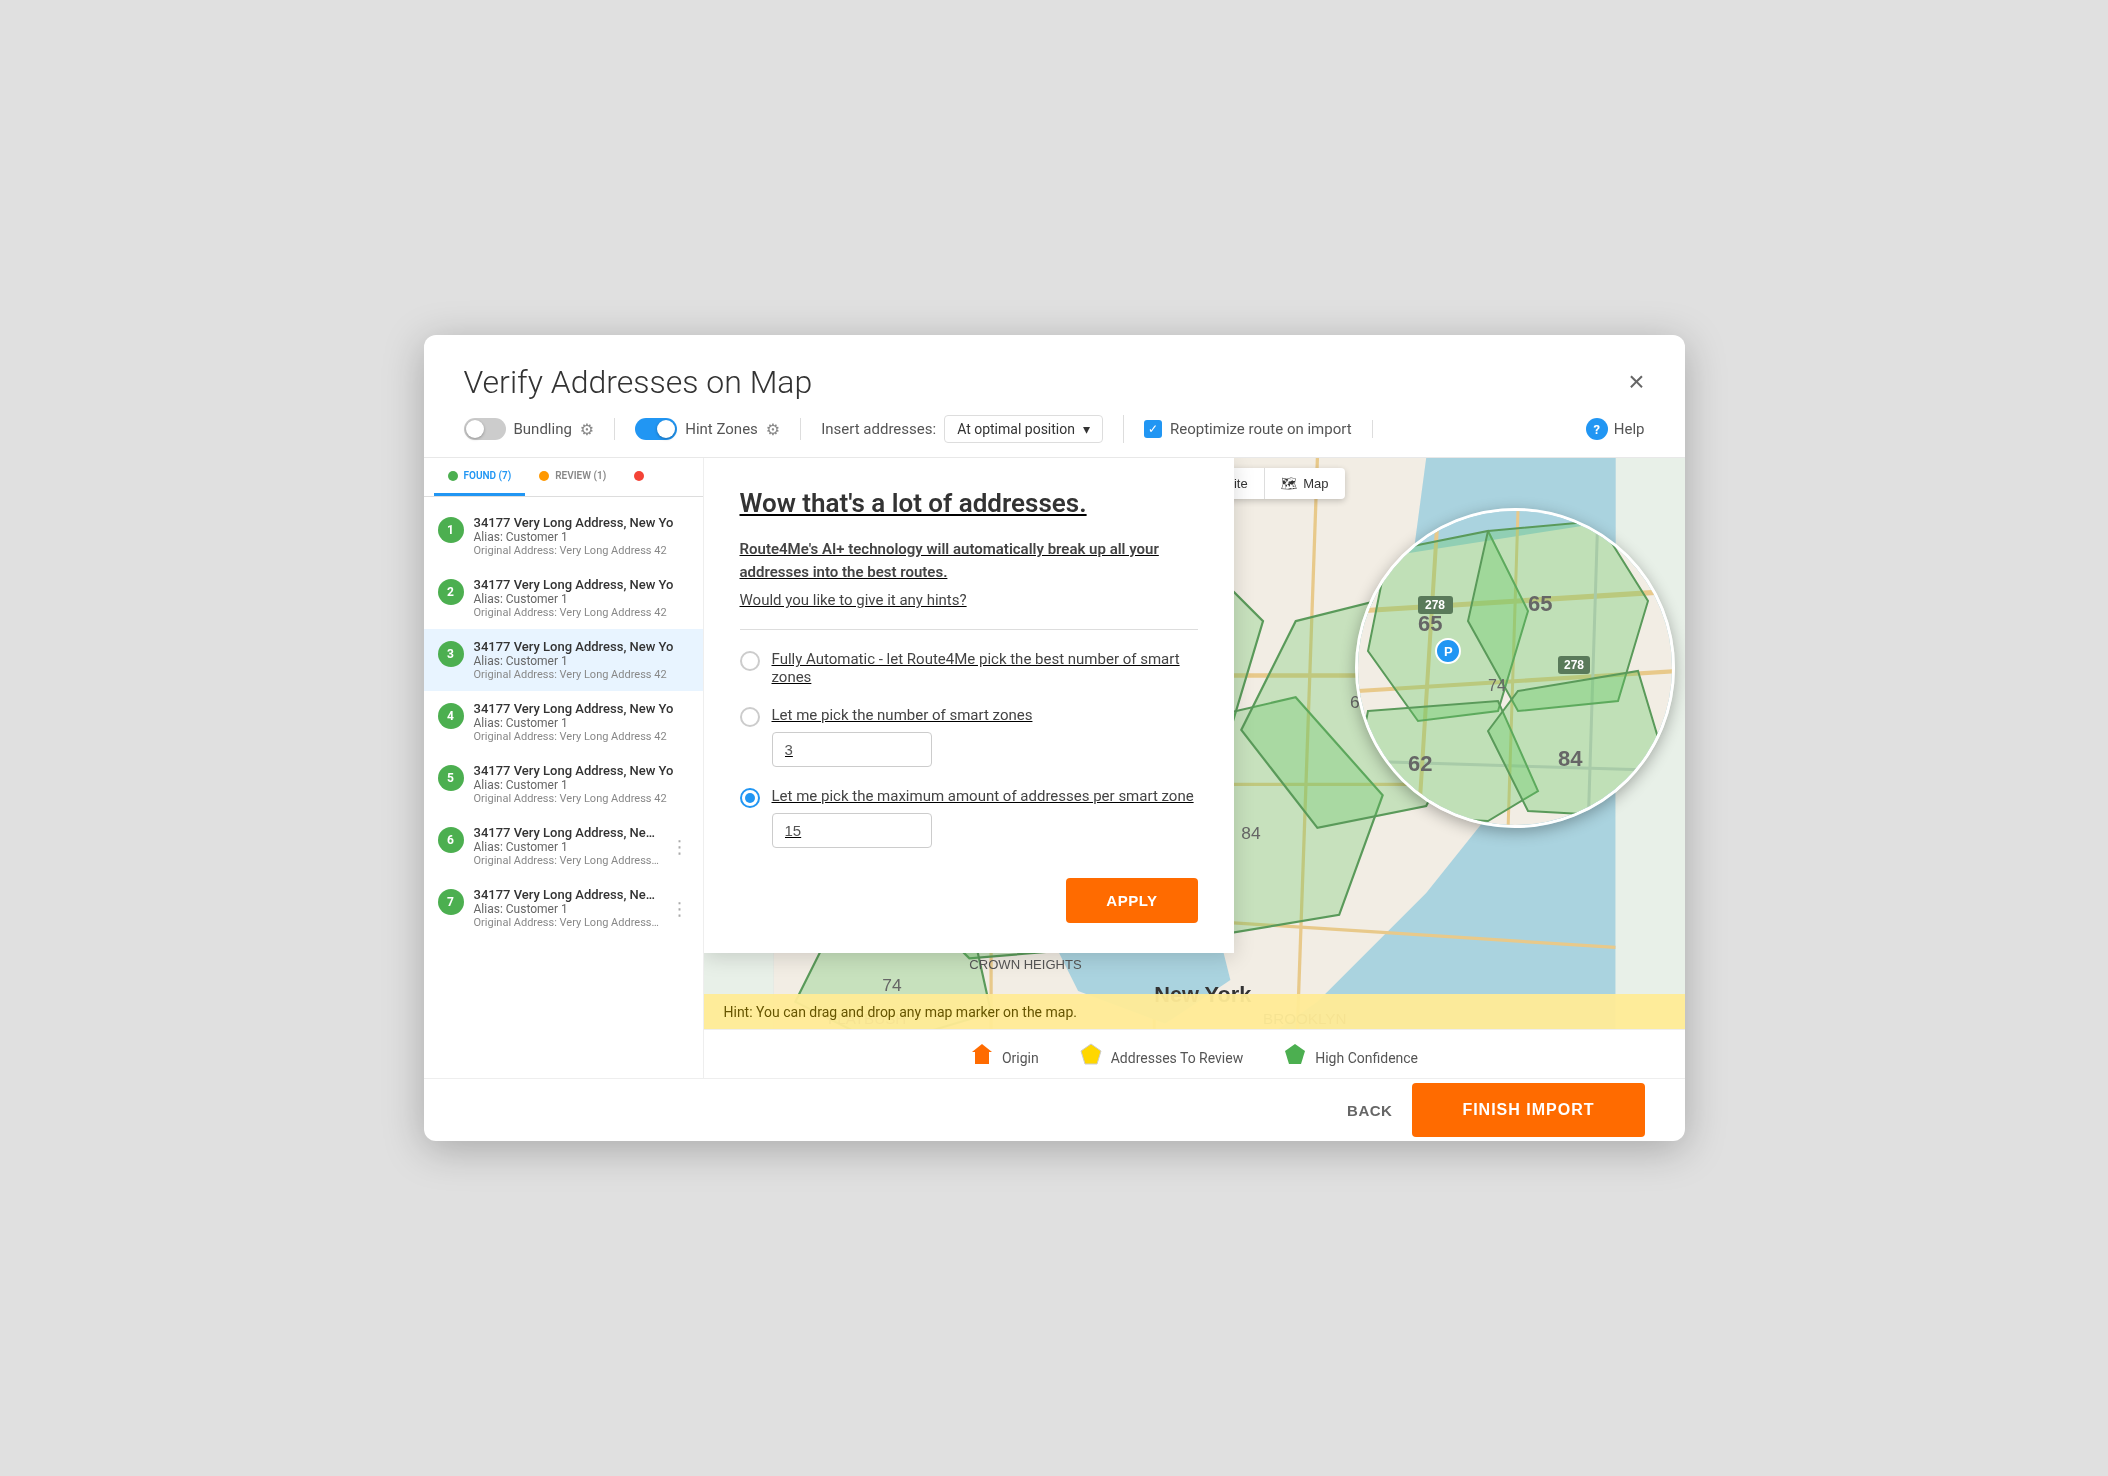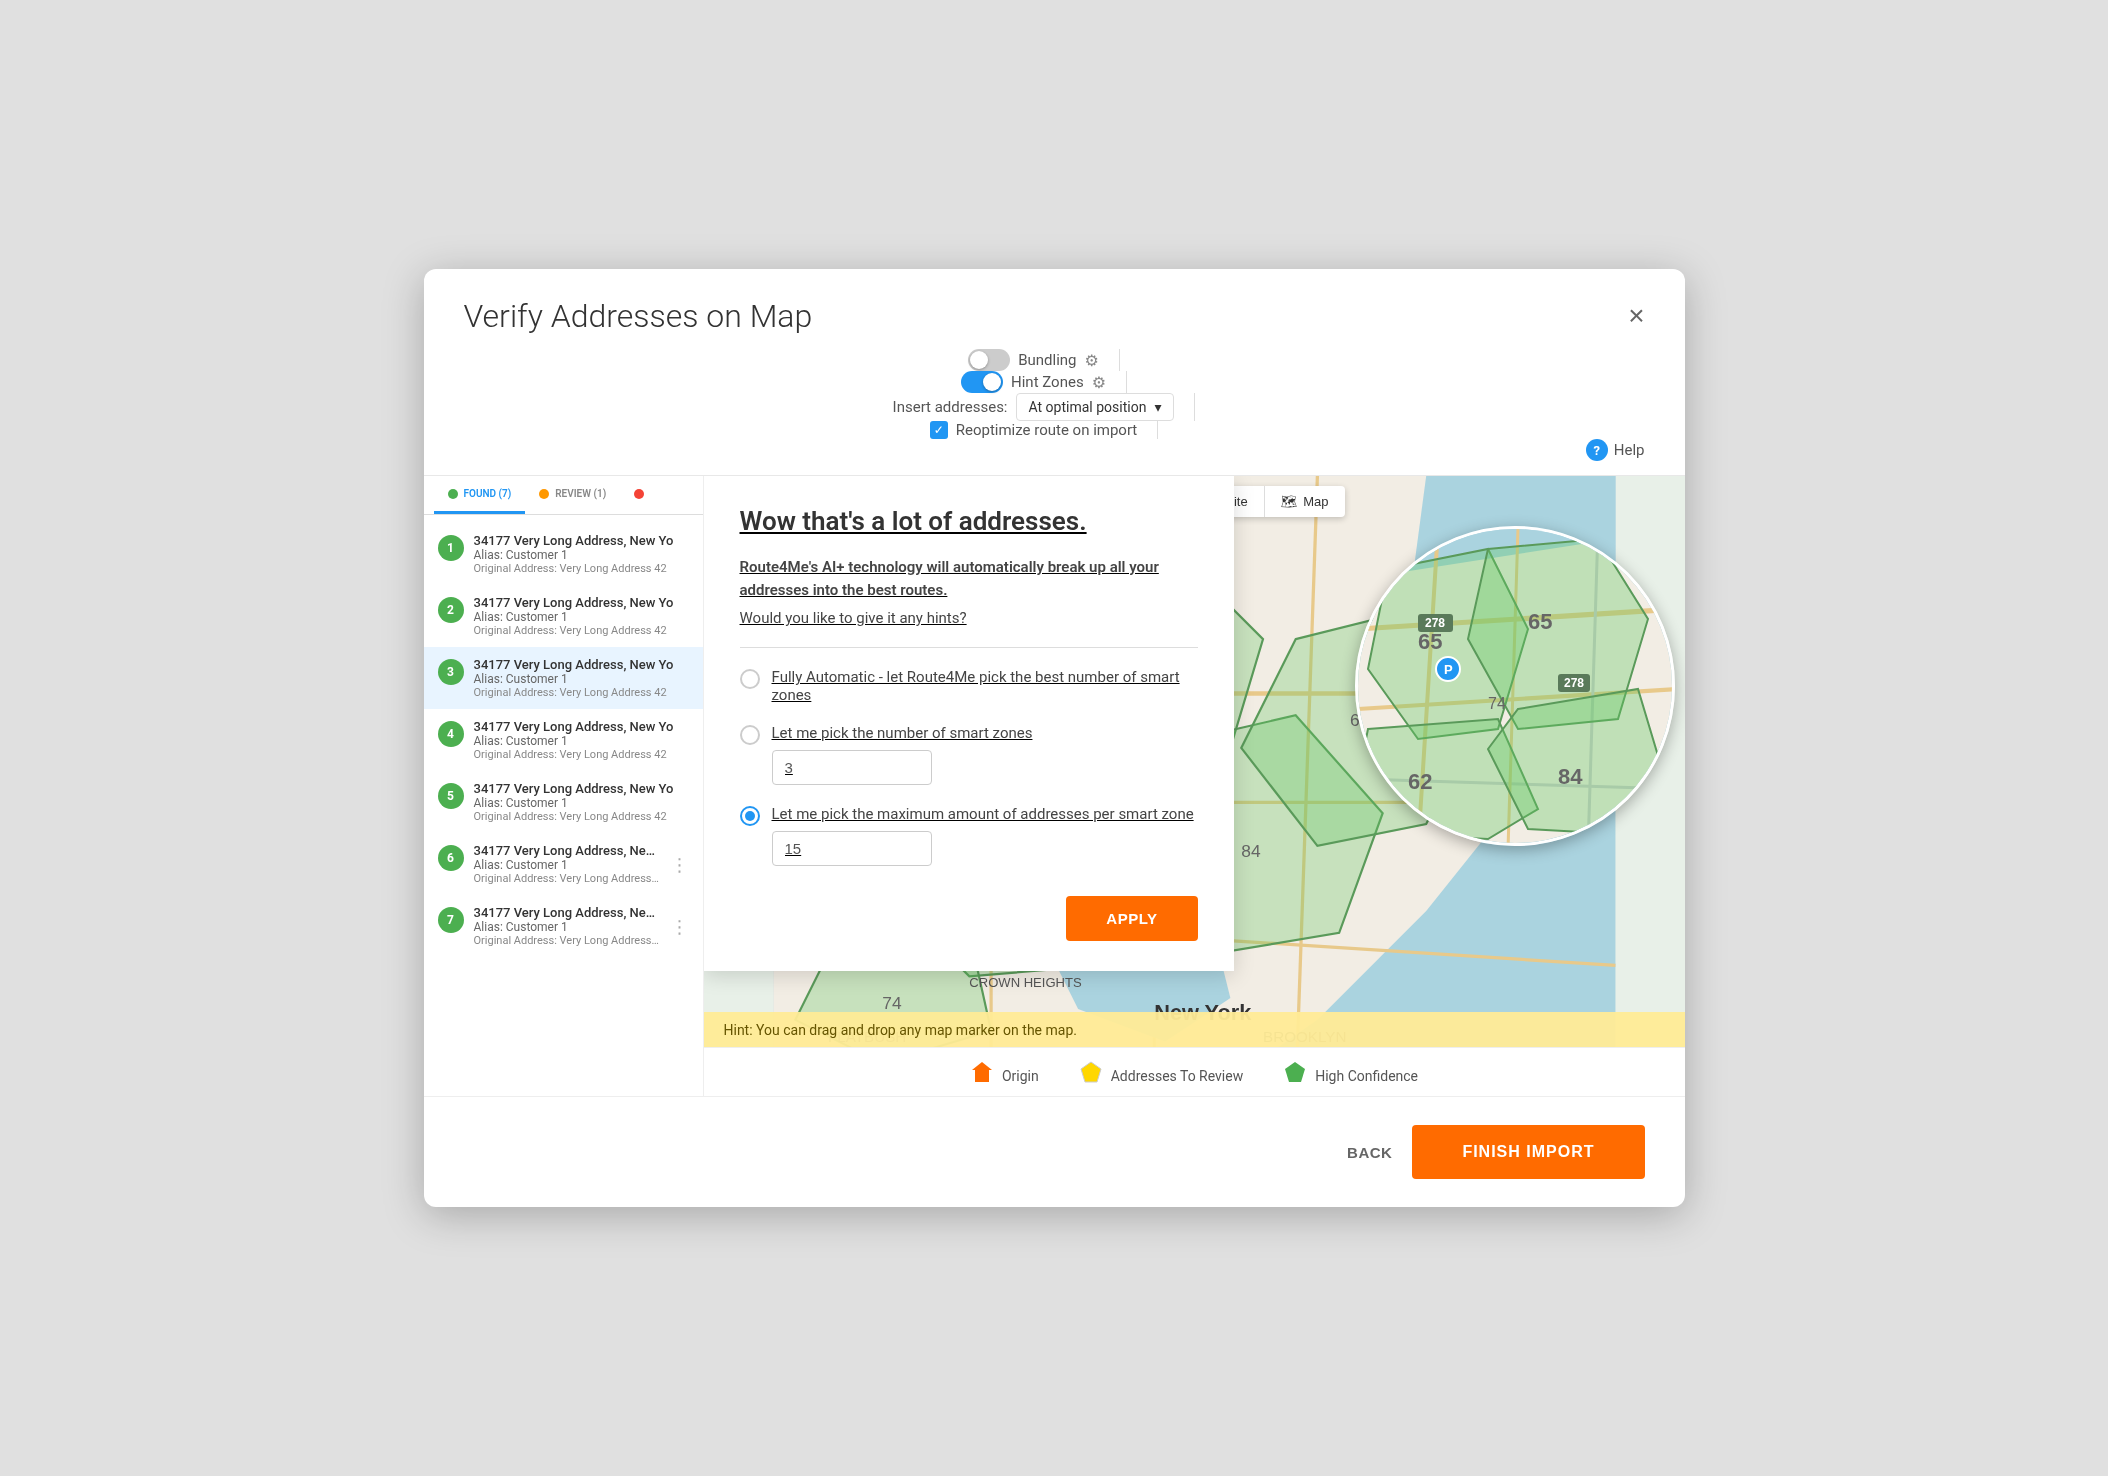--- a/index.html
+++ b/index.html
@@ -44,21 +44,20 @@
       line-height: 1;
     }
 
     
     .toolbar {
       display: flex;
       align-items: center;
       padding: 14px 40px;
       border-bottom: 1px solid #e8e8e8;
       gap: 0;
-      flex-direction: column;
     }
     .toolbar-section {
       display: flex;
       align-items: center;
       gap: 8px;
       padding-right: 20px;
       margin-right: 20px;
       border-right: 1px solid #ddd;
     }
     .toolbar-section:last-child {
@@ -440,21 +439,21 @@
     }
     .map-view-btn + .map-view-btn {
       border-left: 1px solid #ddd;
     }
 
     
     .modal-footer {
       display: flex;
       align-items: center;
       justify-content: flex-end;
-      padding: 28px 40px;
+      padding: 4px 40px;
       border-top: 1px solid #eee;
       gap: 20px;
     }
     .back-btn {
       background: none;
       border: none;
       font-size: 15px;
       font-weight: 600;
       color: #666;
       cursor: pointer;

